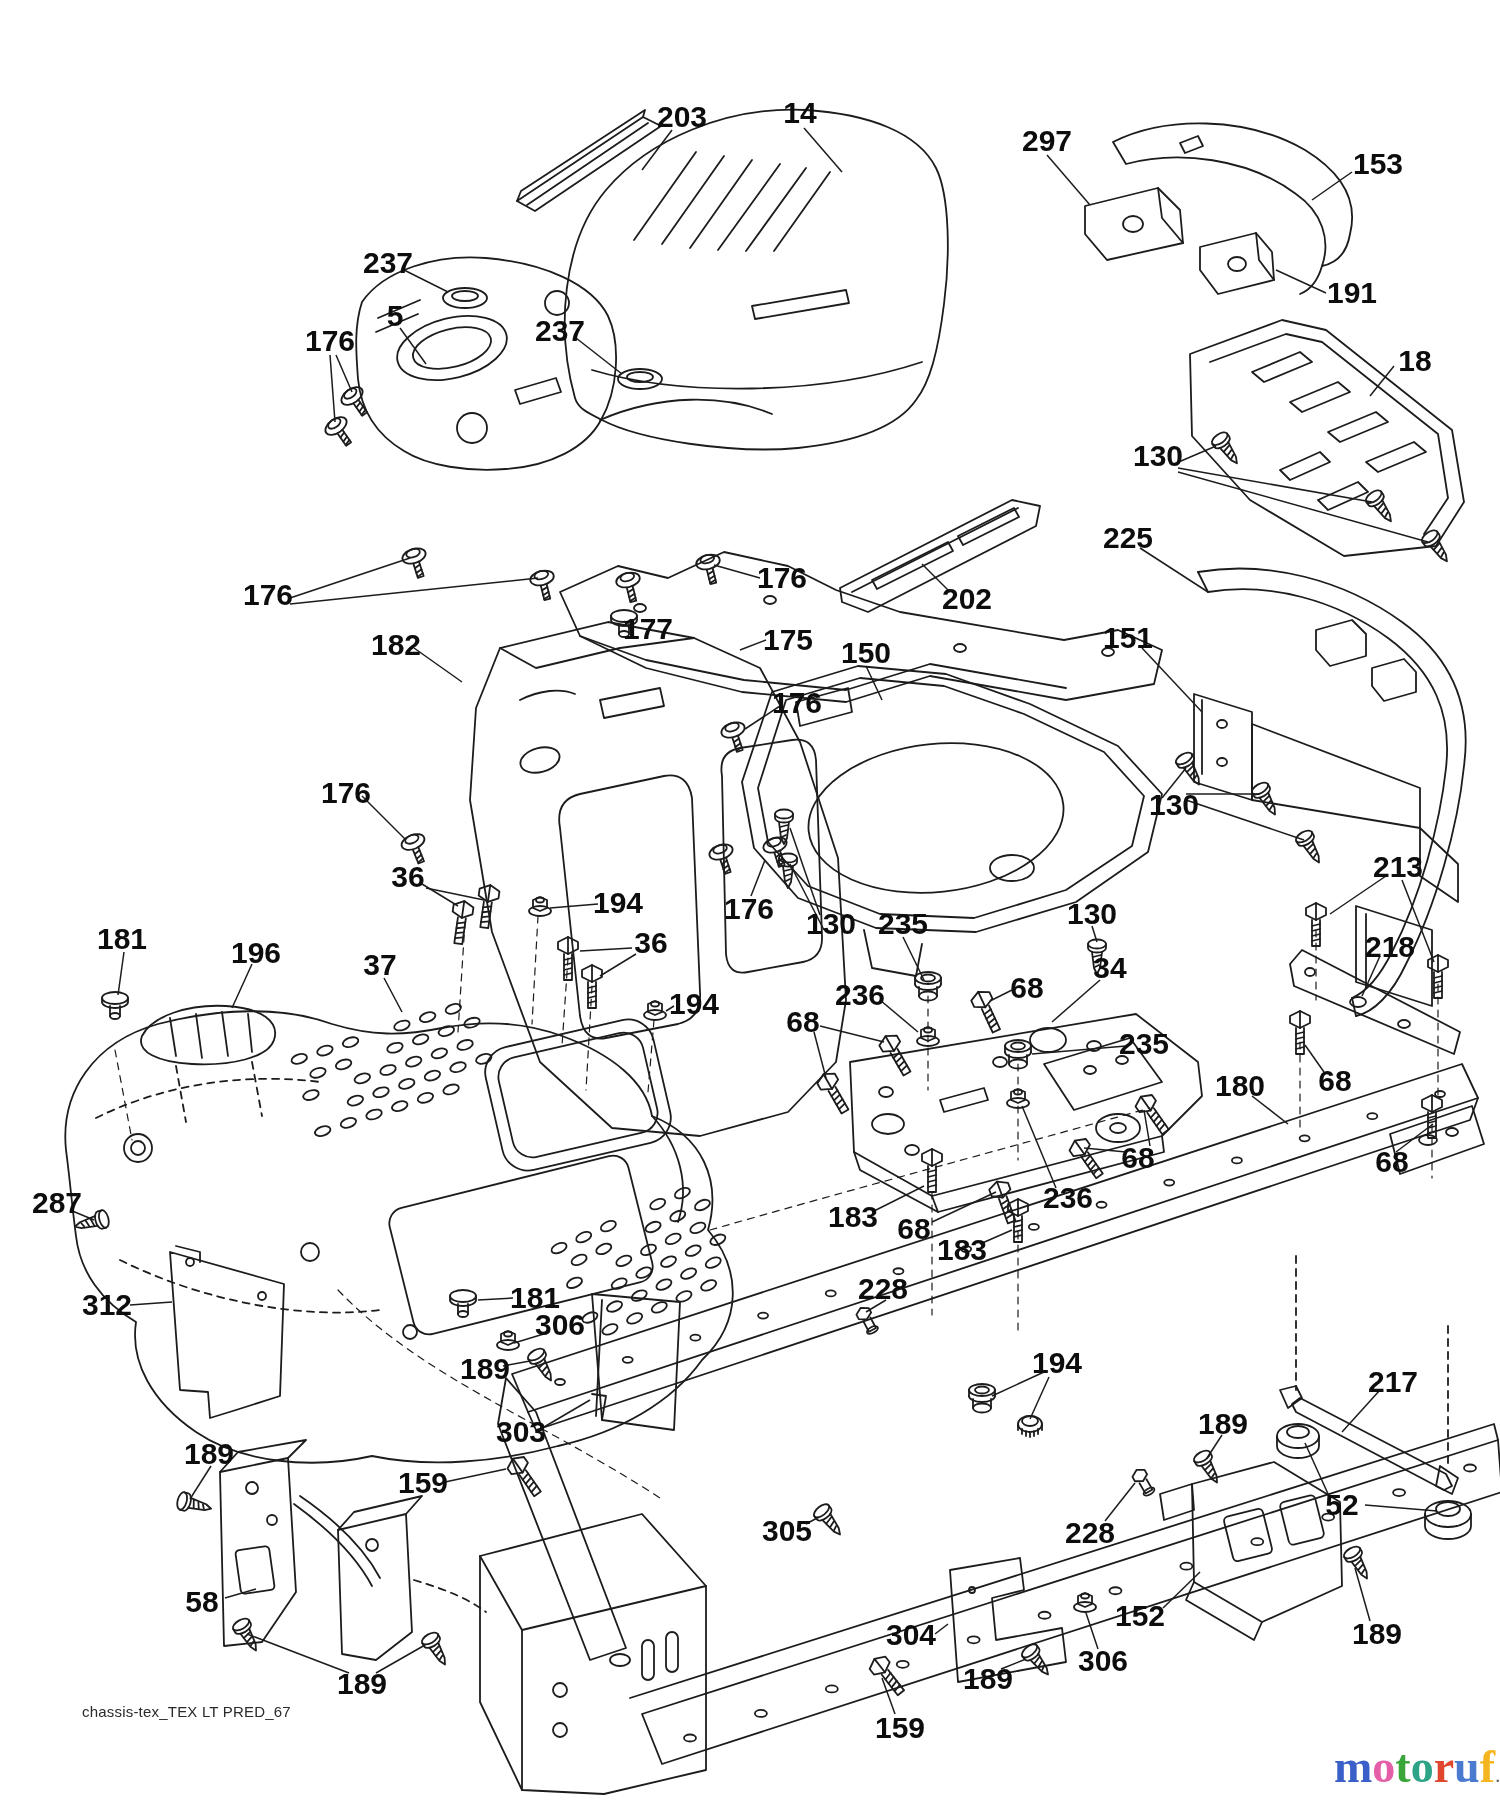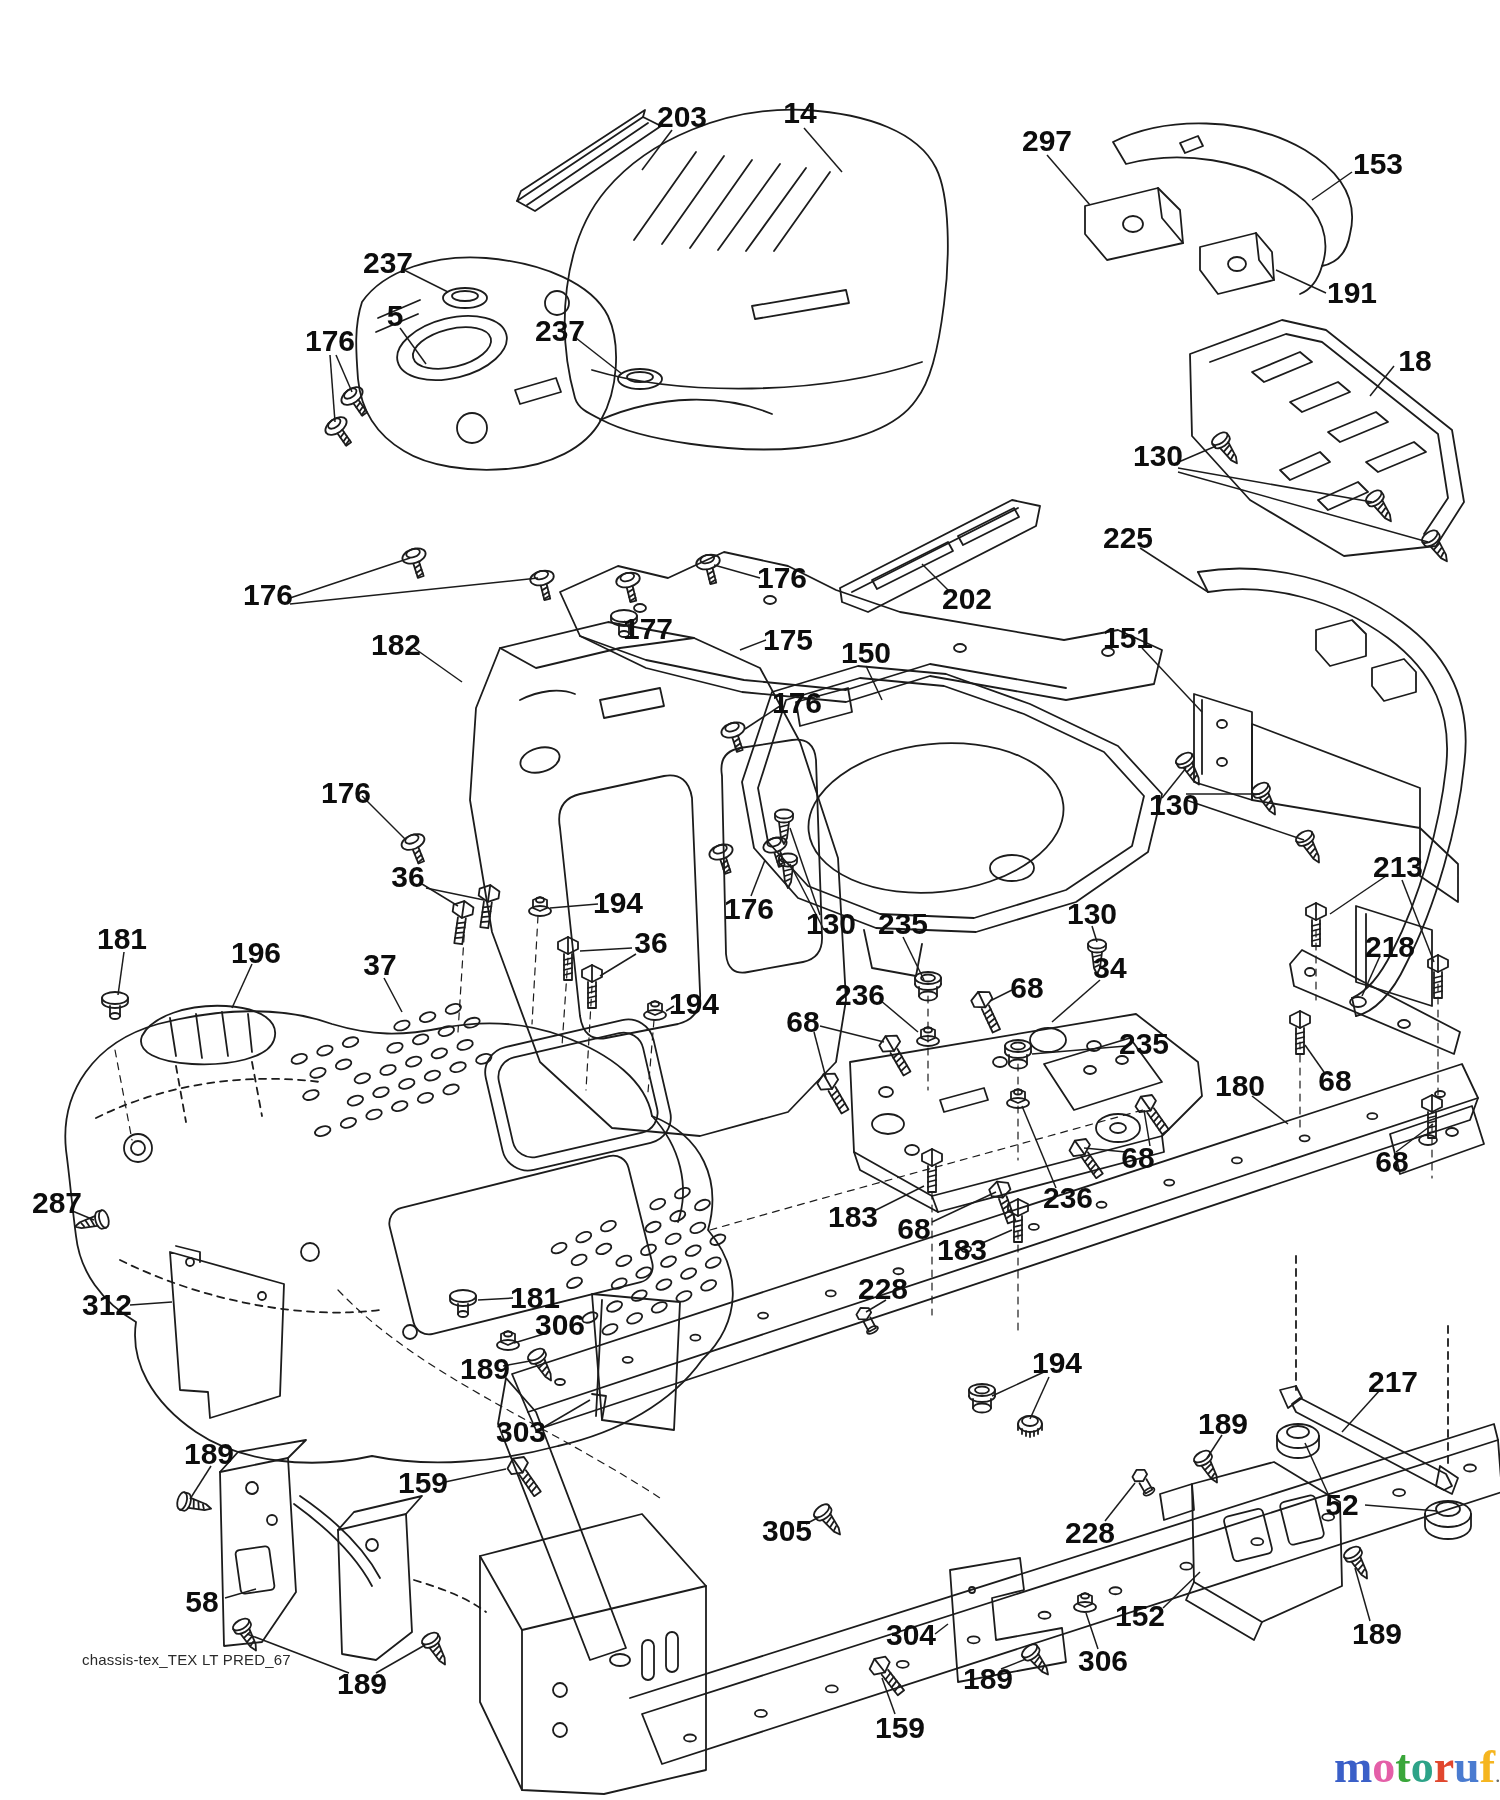--- a/index.html
+++ b/index.html
@@ -4,21 +4,21 @@
 <style>
   html,body{margin:0;padding:0;background:#fff;}
   .stage{position:relative;width:1500px;height:1800px;background:#ffffff;overflow:hidden;
          font-family:"Liberation Sans", sans-serif;}
   svg{position:absolute;left:0;top:0;}
   svg *{vector-effect:none;}
   .ln{fill:none;stroke:#1c1c1c;stroke-width:1.8;stroke-linejoin:round;stroke-linecap:round;}
   .thin{stroke-width:1.2;}
   .dash{stroke-dasharray:7 6;}
   text.part-label{font-family:"Liberation Sans", sans-serif;font-weight:bold;font-size:30px;fill:#0d0d0d;}
-  .footer-code{position:absolute;left:82px;top:1651px;font-size:15px;color:#2a2a2a;letter-spacing:.2px;}
+  .footer-code{position:absolute;left:82px;top:1703px;font-size:15px;color:#2a2a2a;letter-spacing:.2px;}
   .watermark{position:absolute;left:1334px;top:1744px;font-family:"Liberation Serif", serif;
              font-weight:bold;font-size:46px;line-height:1;white-space:nowrap;}
   .watermark .de{font-size:22px;font-weight:normal;}
 </style>
 </head>
 <body>
 
 <div class="stage">
 
 <svg width="1500" height="1800" viewBox="0 0 1500 1800">

